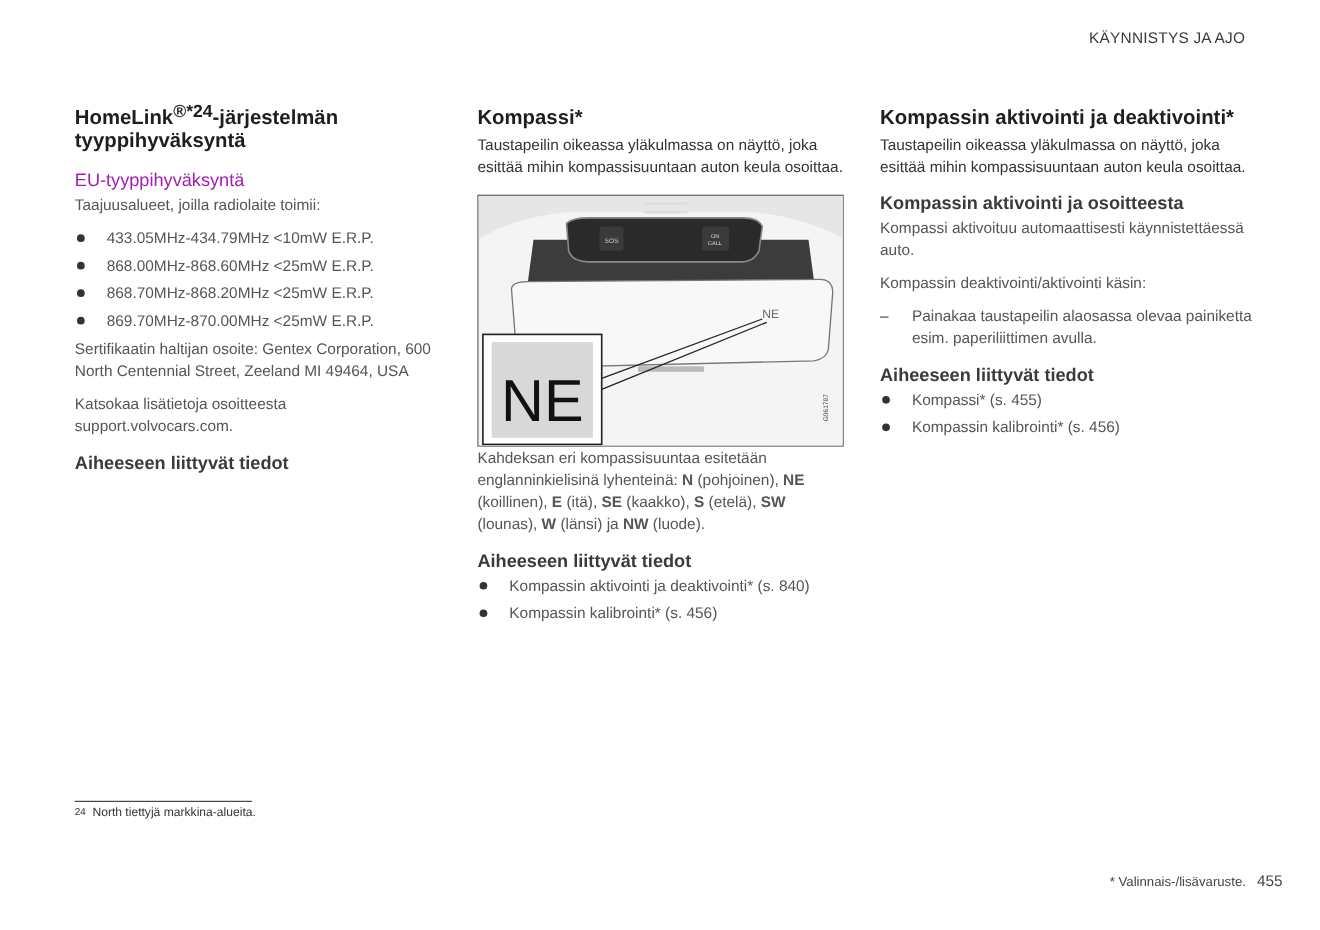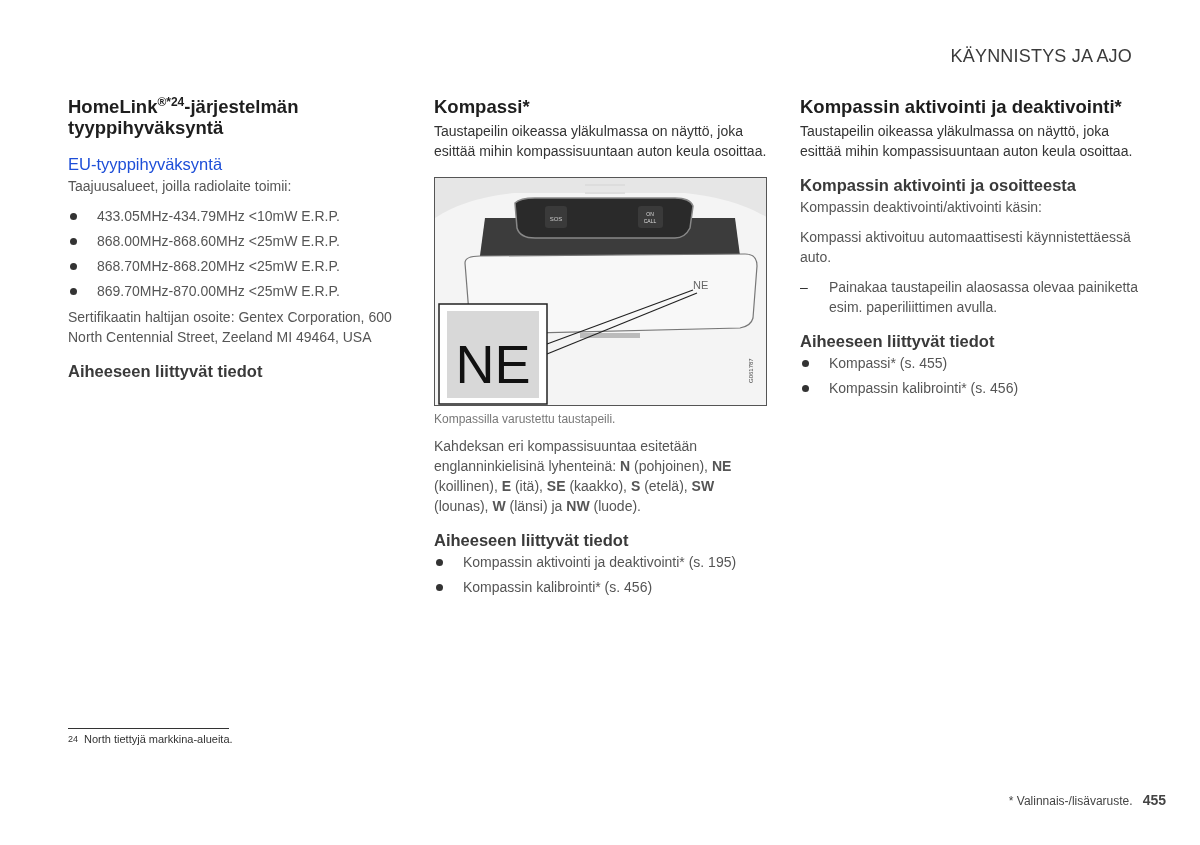--- a/index.html
+++ b/index.html
@@ -1,60 +1,61 @@
 <!DOCTYPE html>
 <html><head>
 <meta charset="utf-8">
 <style>
   html, body { margin:0; padding:0; background:#ffffff; }
   body { width:1200px; height:845px; position:relative; overflow:hidden;
          font-family:"Liberation Sans", sans-serif; color:#4a4a4a; }
-  .header { position:absolute; right:68px; top:46px; font-size:18px; color:#3a3a3a; letter-spacing:0.2px; }
+  .header { position:absolute; right:68px; top:26px; font-size:14px; color:#3a3a3a; letter-spacing:0.2px; }
   .col { position:absolute; top:96px; width:335px; }
   .col1 { left:68px; }
   .col2 { left:434px; }
   .col3 { left:800px; width:345px; }
   h1 { font-size:18.5px; font-weight:bold; color:#1e1e1e; margin:0 0 4px 0; line-height:21px; }
-  h1 sup { font-size:12px; line-height:0;margin-top:12px; }
+  h1 sup { font-size:16px; line-height:0;margin-top:12px; }
   h2 { font-size:16.5px; font-weight:bold; color:#3a3a3a; margin:14px 0 2px 0; line-height:20px; }
   h2.sub { font-weight:normal; }
   p { font-size:14px; line-height:20px; margin:0 0 10px 0; color:#555; }
   p.dark { color:#333; }
   p sup { font-size:9px; line-height:0; }
   ul { list-style:none; margin:0 0 6px 0; padding:0; }
   li { position:relative; font-size:14px; line-height:20px; padding-left:29px; margin-bottom:5px; color:#555; }
   li .bullet { position:absolute; left:2px; top:7px; width:7px; height:7px; border-radius:50%; background:#333; }
   li .dash { position:absolute; left:0; top:0; color:#333; }
   li sup { font-size:9px; line-height:0; }
   b.dir { color:#555; font-weight:bold; }
   .figure { position:relative; width:333px; height:229px; border:1px solid #555; box-sizing:border-box;
             background:#f2f2f2; overflow:hidden; margin-top:16px; }
   .caption { font-size:12px; color:#777; margin:6px 0 10px 0; }
   .footnote-rule { position:absolute; left:68px; top:728px; width:161px; height:1px; background:#333; }
   .footnote { position:absolute; left:68px; top:733px; font-size:11px; color:#333; }
   .footnote .num { font-size:9px; margin-right:6px; vertical-align:1px; }
   .footer { position:absolute; right:34px; top:792px; font-size:12px; color:#444; }
-  .footer .page { font-size:14px; margin-left:10px; color:#444;font-weight:bold; }
+  .footer .page { font-size:14px; margin-left:10px; color:#444; }
 </style>
 </head>
 <body>
 
 <div class="header">KÄYNNISTYS JA AJO</div>
 
 <div class="col col1">
   <h1><span>HomeLink</span><sup>®*24</sup><span>-järjestelmän tyyppihyväksyntä</span></h1>
-  <h2 class="sub" style="margin-top:16px;color:#1d4ed8;">EU-tyyppihyväksyntä</h2>
+  <h2 class="sub" style="margin-top:16px;color:#a21caf;">EU-tyyppihyväksyntä</h2>
   <p>Taajuusalueet, joilla radiolaite toimii:</p>
   <ul>
     <li><span class="bullet"></span><span>433.05MHz-434.79MHz &lt;10mW E.R.P.</span></li>
     <li><span class="bullet"></span><span>868.00MHz-868.60MHz &lt;25mW E.R.P.</span></li>
     <li><span class="bullet"></span><span>868.70MHz-868.20MHz &lt;25mW E.R.P.</span></li>
     <li><span class="bullet"></span><span>869.70MHz-870.00MHz &lt;25mW E.R.P.</span></li>
   </ul>
   <p>Sertifikaatin haltijan osoite: Gentex Corporation, 600 North Centennial Street, Zeeland MI 49464, USA</p>
+  <p>Katsokaa lisätietoja osoitteesta support.volvocars.com.</p>
   <h2>Aiheeseen liittyvät tiedot</h2>
 </div>
 
 <div class="col col2">
   <h1>Kompassi*</h1>
   <p class="dark">Taustapeilin oikeassa yläkulmassa on näyttö, joka esittää mihin kompassisuuntaan auton keula osoittaa.</p>
   <div class="figure">
     <svg width="333" height="229" viewBox="0 0 333 229">
       <rect x="0" y="0" width="333" height="229" fill="#f4f4f4"></rect>
       <path d="M0 0 H333 V40 Q300 20 250 15 L80 15 Q30 20 0 40 Z" fill="#e6e6e6"></path>
@@ -73,35 +74,34 @@
       <rect x="145" y="155" width="60" height="5" fill="#bbb"></rect>
       <text x="258" y="111" font-size="11" fill="#666" font-family="Liberation Sans, sans-serif">NE</text>
       <line x1="112" y1="166" x2="258" y2="112" stroke="#222" stroke-width="1.2"></line>
       <line x1="112" y1="176" x2="262" y2="115" stroke="#222" stroke-width="1.2"></line>
       <rect x="4" y="126" width="108" height="100" fill="#ffffff" stroke="#222" stroke-width="1.5"></rect>
       <rect x="12" y="133" width="92" height="87" fill="#d8d8d8"></rect>
       <text x="58" y="205" font-size="54" fill="#111" text-anchor="middle" font-family="Liberation Sans, sans-serif" font-weight="normal">NE</text>
       <text x="318" y="205" font-size="6" fill="#444" transform="rotate(-90 318 205)" font-family="Liberation Sans, sans-serif">G061787</text>
     </svg>
   </div>
-  <div class="caption">Kompassilla varustettu taustapeili.</div>
   <p><span>Kahdeksan eri kompassisuuntaa esitetään englanninkielisinä lyhenteinä: </span><b class="dir">N</b> <span>(pohjoinen)</span>, <b class="dir">NE</b> <span>(koillinen)</span>, <b class="dir">E</b> <span>(itä)</span>, <b class="dir">SE</b> <span>(kaakko)</span>, <b class="dir">S</b> <span>(etelä)</span>, <b class="dir">SW</b> <span>(lounas)</span>, <b class="dir">W</b> <span>(länsi)</span> ja <b class="dir">NW</b> <span>(luode)</span>.</p>
   <h2>Aiheeseen liittyvät tiedot</h2>
   <ul>
-    <li><span class="bullet"></span><span>Kompassin aktivointi ja deaktivointi* (s. 195)</span></li>
+    <li><span class="bullet"></span><span>Kompassin aktivointi ja deaktivointi* (s. 840)</span></li>
     <li><span class="bullet"></span><span>Kompassin kalibrointi* (s. 456)</span></li>
   </ul>
 </div>
 
 <div class="col col3">
   <h1>Kompassin aktivointi ja deaktivointi*</h1>
   <p class="dark">Taustapeilin oikeassa yläkulmassa on näyttö, joka esittää mihin kompassisuuntaan auton keula osoittaa.</p>
   <h2>Kompassin aktivointi ja osoitteesta</h2>
+  <p>Kompassi aktivoituu automaattisesti käynnistettäessä auto.</p>
   <p>Kompassin deaktivointi/aktivointi käsin:</p>
-  <p>Kompassi aktivoituu automaattisesti käynnistettäessä auto.</p>
   <ul>
     <li><span class="dash">–</span><span>Painakaa taustapeilin alaosassa olevaa painiketta esim. paperiliittimen avulla.</span></li>
   </ul>
   <h2>Aiheeseen liittyvät tiedot</h2>
   <ul>
     <li><span class="bullet"></span><span>Kompassi* (s. 455)</span></li>
     <li><span class="bullet"></span><span>Kompassin kalibrointi* (s. 456)</span></li>
   </ul>
 </div>
 

